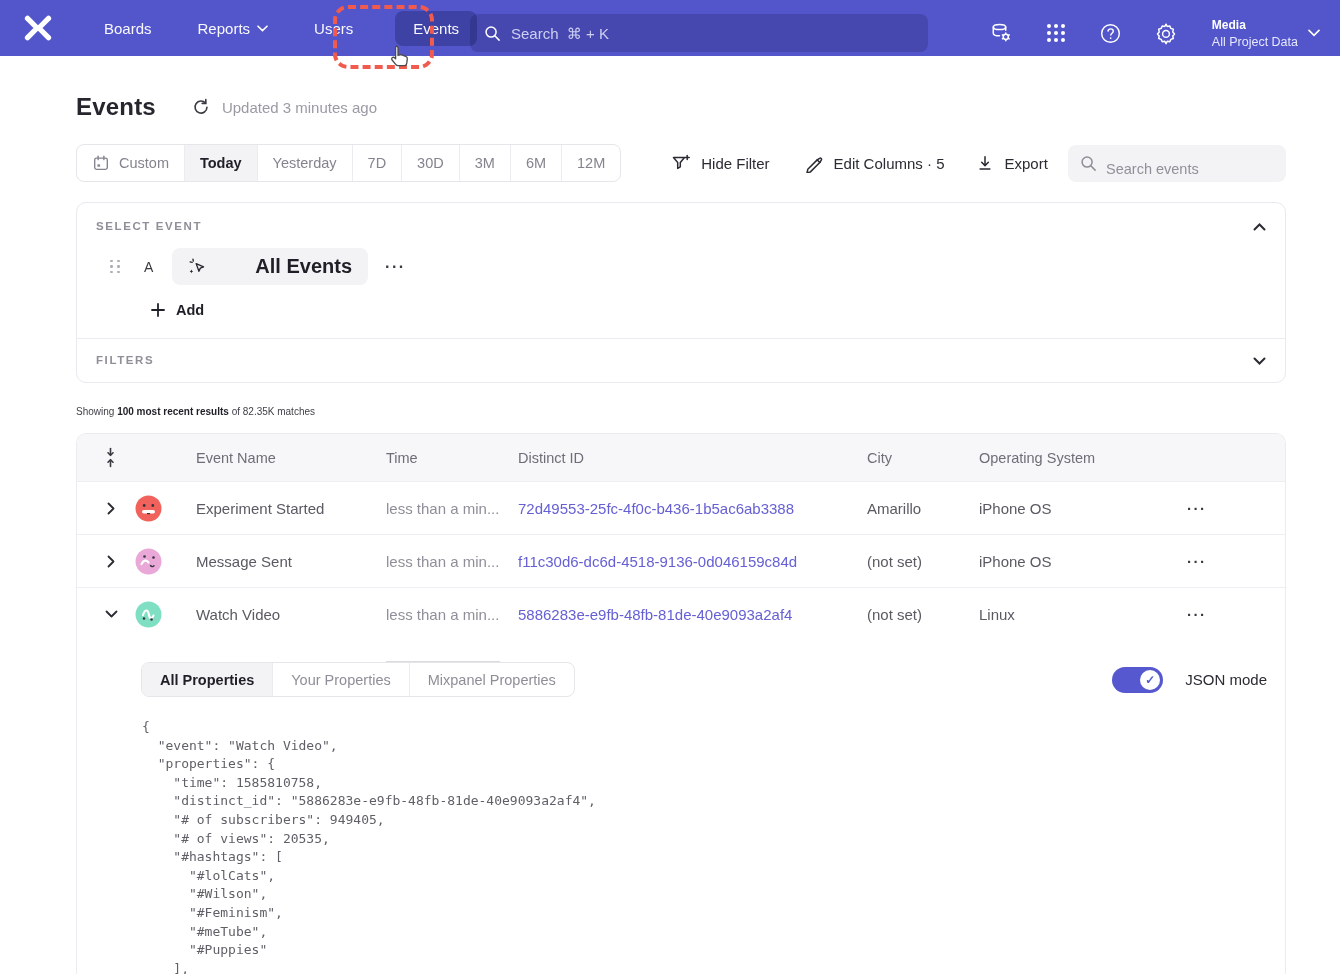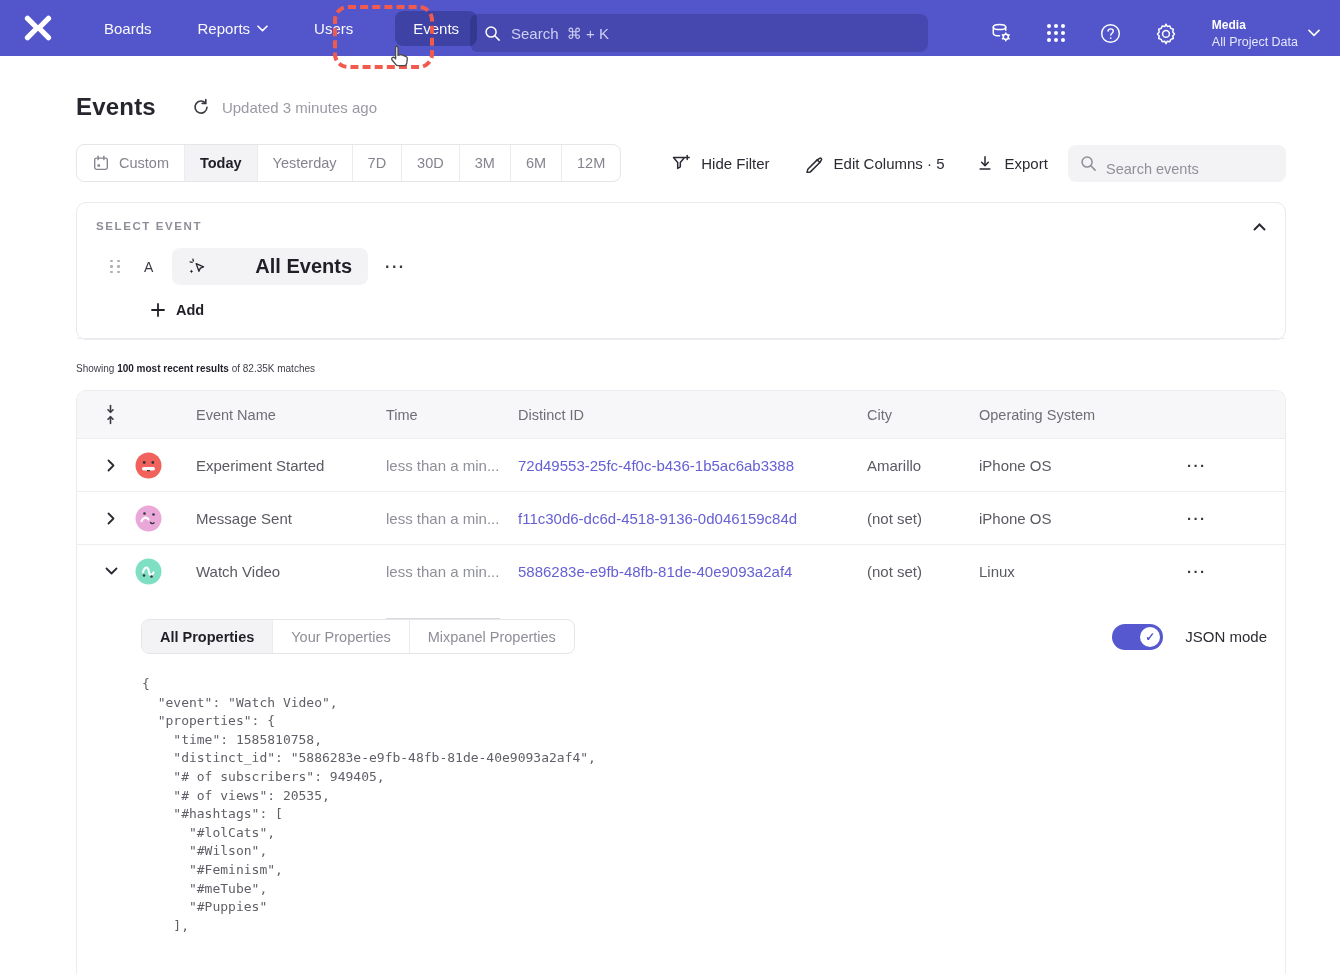--- a/index.html
+++ b/index.html
@@ -336,20 +336,28 @@
       </div>
       <button class="add-btn">
         <svg width="14" height="14" viewBox="0 0 14 14" fill="none" stroke="#1F1F27" stroke-width="1.8" stroke-linecap="round">
             <line x1="7" y1="1" x2="7" y2="13"></line>
             <line x1="1" y1="7" x2="13" y2="7"></line>
           </svg>
         <span>Add</span>
       </button>
     </div>
     <div class="qb-divider"></div>
+    <div class="filters-section">
+      <div class="qb-label">FILTERS</div>
+      <button class="qb-collapse" style="top:10px;">
+        <svg width="13" height="8" viewBox="0 0 13 8" fill="none" stroke="#2B2B33" stroke-width="2" stroke-linecap="round">
+            <polyline points="1.5,1.5 6.5,6.5 11.5,1.5"></polyline>
+          </svg>
+      </button>
+    </div>
   </section>
 
   <p class="results-line"><span>Showing </span><b>100 most recent results</b><span> of 82.35K matches</span></p>
 
   <section class="events-table">
     <div class="t-grid t-header">
       <div class="cell-first">
         <button class="unfold-icon">
           <svg width="13" height="21" viewBox="0 0 13 21" fill="none" stroke="#3A3A42" stroke-width="1.6" stroke-linecap="round" stroke-linejoin="round">
             <line x1="6.5" y1="1.5" x2="6.5" y2="8"></line>

